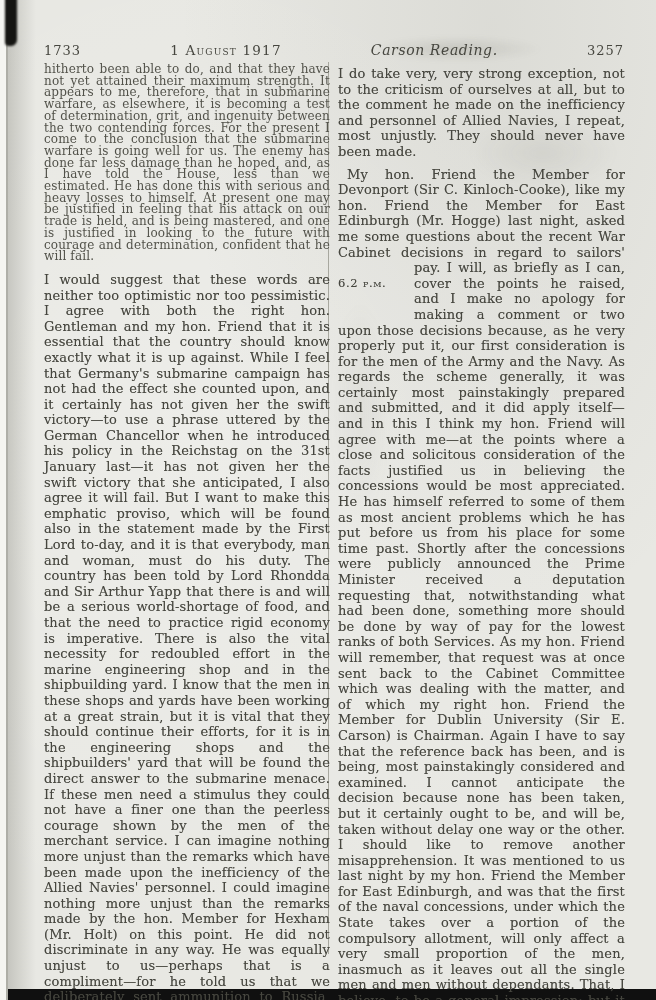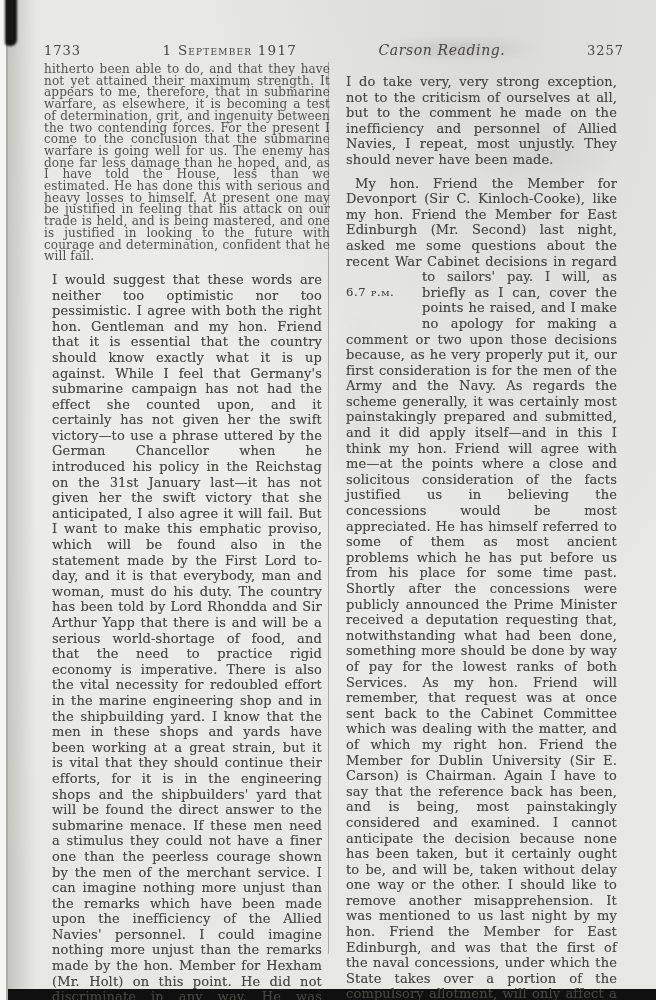--- a/index.html
+++ b/index.html
@@ -45,21 +45,21 @@
   
   .col-left  { position: absolute; left: 44px;  top: 64px; width: 286px; text-align: justify; }
   .col-right { position: absolute; left: 338px; top: 66px; width: 287px; text-align: justify; }
 
   .small-print {
     margin: 0 0 9px 0;
     font-size: 12px; line-height: 11.7px; letter-spacing: 0.15px;
     color: #52524a;
   }
   .speech {
-    margin: 8px;
+    margin: 0;
     font-size: 13px; line-height: 15.6px; letter-spacing: 0.15px; word-spacing: 0.6px;
     text-shadow: 0 0 0.5px rgba(70,70,63,0.45);
   }
   .speech.follow { margin-top: 7px; text-indent: 9px; }
 
   .time-float {
     float: left; width: 76px; height: 47px;
     display: flex; align-items: center;
     font-variant: small-caps; font-size: 11.5px; letter-spacing: 0.6px;
     text-indent: 0;
@@ -74,34 +74,34 @@
   <div class="edge-white"></div>
   <div class="edge-line"></div>
   <div class="corner-blot"></div>
   <div class="bottom-band"></div>
   <div class="smudge-a"></div>
   <div class="smudge-b"></div>
   <div class="smudge-c"></div>
 
   <div class="header">
     <span class="pagenum">1733</span>
-    <span class="date-caps">1 September 1917</span>
+    <span class="date-caps">1 August 1917</span>
     <span class="title-italic">Carson Reading.</span>
     <span class="pagenum">3257</span>
   </div>
 
   <div class="divider"></div>
 
   <div class="col-left">
     <p class="small-print">hitherto been able to do, and that they have not yet attained their maximum strength. It appears to me, therefore, that in submarine warfare, as elsewhere, it is becoming a test of determination, grit, and ingenuity between the two contending forces. For the present I come to the conclusion that the submarine warfare is going well for us. The enemy has done far less damage than he hoped, and, as I have told the House, less than we estimated. He has done this with serious and heavy losses to himself. At present one may be justified in feeling that his attack on our trade is held, and is being mastered, and one is justified in looking to the future with courage and determination, confident that he will fail.</p>
     <p class="speech">I would suggest that these words are neither too optimistic nor too pessimistic. I agree with both the right hon. Gentleman and my hon. Friend that it is essential that the country should know exactly what it is up against. While I feel that Germany's submarine campaign has not had the effect she counted upon, and it certainly has not given her the swift victory—to use a phrase uttered by the German Chancellor when he introduced his policy in the Reichstag on the 31st January last—it has not given her the swift victory that she anticipated, I also agree it will fail. But I want to make this emphatic proviso, which will be found also in the statement made by the First Lord to-day, and it is that everybody, man and woman, must do his duty. The country has been told by Lord Rhondda and Sir Arthur Yapp that there is and will be a serious world-shortage of food, and that the need to practice rigid economy is imperative. There is also the vital necessity for redoubled effort in the marine engineering shop and in the shipbuilding yard. I know that the men in these shops and yards have been working at a great strain, but it is vital that they should continue their efforts, for it is in the engineering shops and the shipbuilders' yard that will be found the direct answer to the submarine menace. If these men need a stimulus they could not have a finer one than the peerless courage shown by the men of the merchant service. I can imagine nothing more unjust than the remarks which have been made upon the inefficiency of the Allied Navies' personnel. I could imagine nothing more unjust than the remarks made by the hon. Member for Hexham (Mr. Holt) on this point. He did not discriminate in any way. He was equally unjust to us—perhaps that is a compliment—for he told us that we deliberately sent ammunition to Russia, well knowing that it would never be used. I would ask my hon. Friend did he serious mean that? Does he realise what it amounts to?</p>
   </div>
 
   <div class="col-right">
     <p class="speech">I do take very, very strong exception, not to the criticism of ourselves at all, but to the comment he made on the inefficiency and personnel of Allied Navies, I repeat, most unjustly. They should never have been made.</p>
     <p class="speech follow">
-      <span>My hon. Friend the Member for Devonport (Sir C. Kinloch-Cooke), like my hon. Friend the Member for East Edinburgh (Mr. Second) last night, asked me some questions about the recent War Cabinet decisions in regard to sailors' pay. I will,</span>
-      <span class="time-float">6.7 p.m.</span>
+      <span>My hon. Friend the Member for Devonport (Sir C. Kinloch-Cooke), like my hon. Friend the Member for East Edinburgh (Mr. Hogge) last night, asked me some questions about the recent War Cabinet decisions in regard to sailors' pay. I will,</span>
+      <span class="time-float">6.2 p.m.</span>
       <span>as briefly as I can, cover the points he raised, and I make no apology for making a comment or two upon those decisions because, as he very properly put it, our first consideration is for the men of the Army and the Navy. As regards the scheme generally, it was certainly most painstakingly prepared and submitted, and it did apply itself—and in this I think my hon. Friend will agree with me—at the points where a close and solicitous consideration of the facts justified us in believing the concessions would be most appreciated. He has himself referred to some of them as most ancient problems which he has put before us from his place for some time past. Shortly after the concessions were publicly announced the Prime Minister received a deputation requesting that, notwithstanding what had been done, something more should be done by way of pay for the lowest ranks of both Services. As my hon. Friend will remember, that request was at once sent back to the Cabinet Committee which was dealing with the matter, and of which my right hon. Friend the Member for Dublin University (Sir E. Carson) is Chairman. Again I have to say that the reference back has been, and is being, most painstakingly considered and examined. I cannot anticipate the decision because none has been taken, but it certainly ought to be, and will be, taken without delay one way or the other. I should like to remove another misapprehension. It was mentioned to us last night by my hon. Friend the Member for East Edinburgh, and was that the first of the naval concessions, under which the State takes over a portion of the compulsory allotment, will only affect a very small proportion of the men, inasmuch as it leaves out all the single men and men without dependants. That, I believe, to be a general impression; but it is entirely unfounded, and I am glad of the opportunity to say that the first of the series of concessions</span>
     </p>
   </div>
 
 </div>
 
 </body></html>

